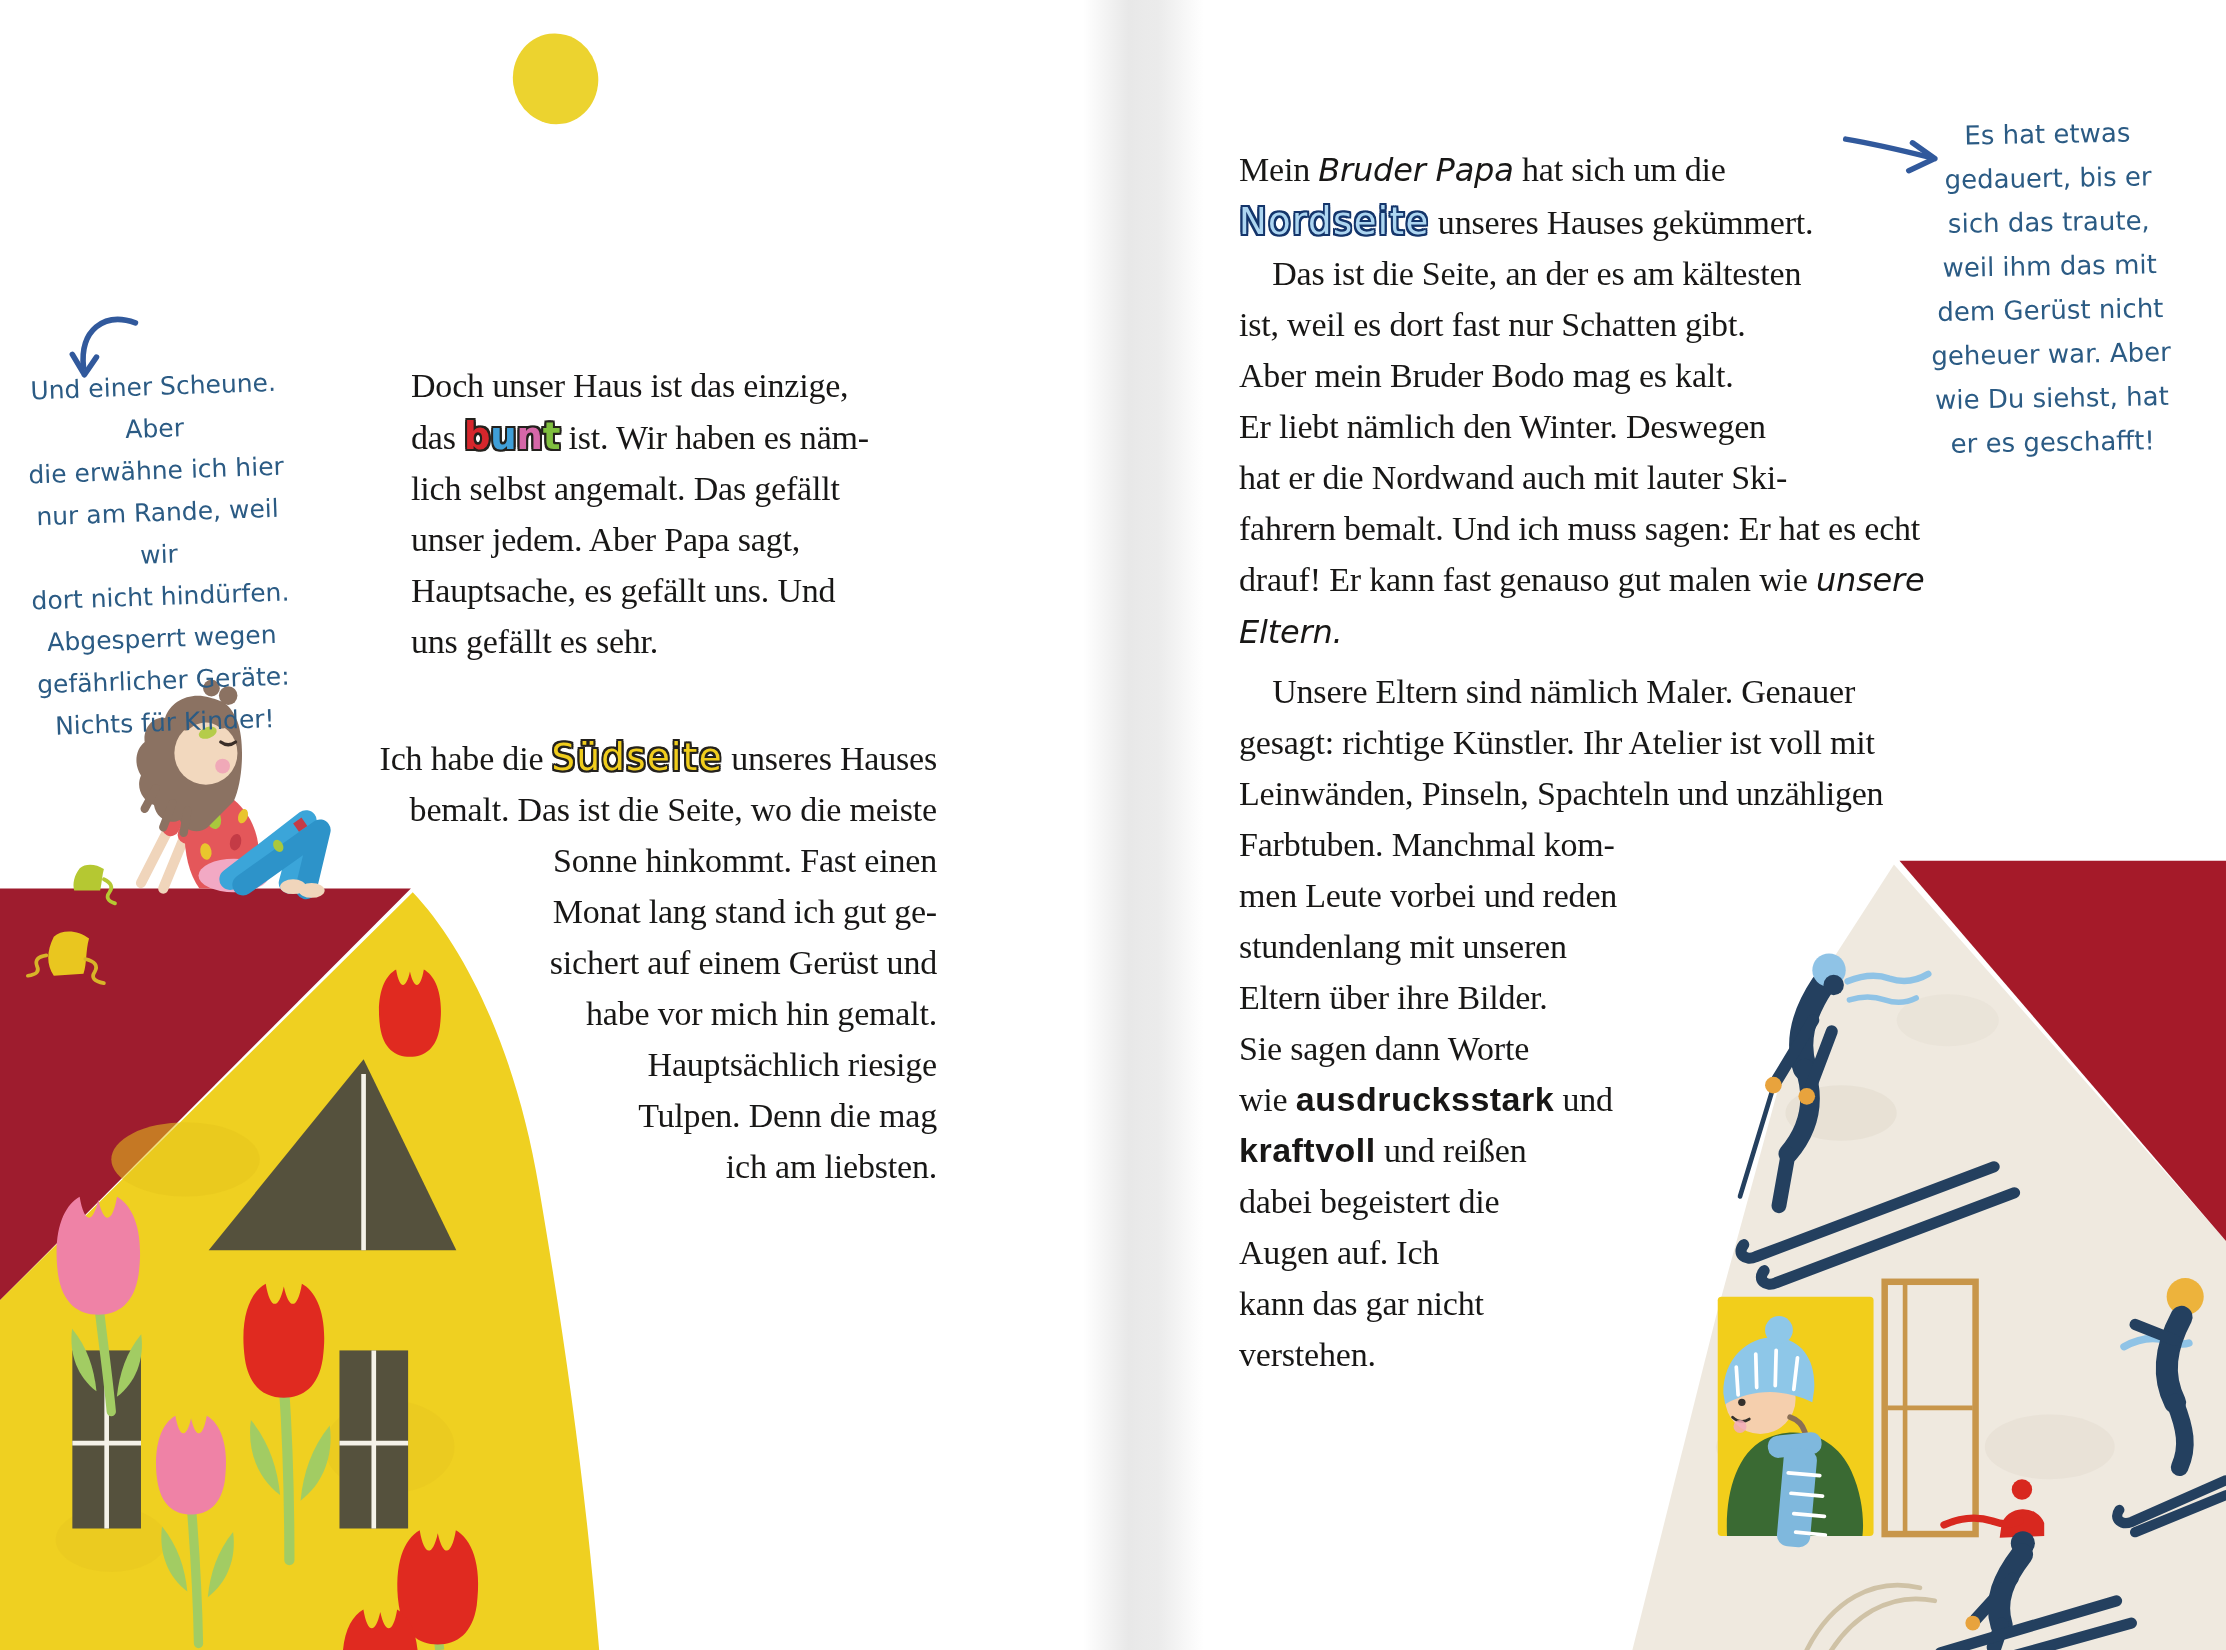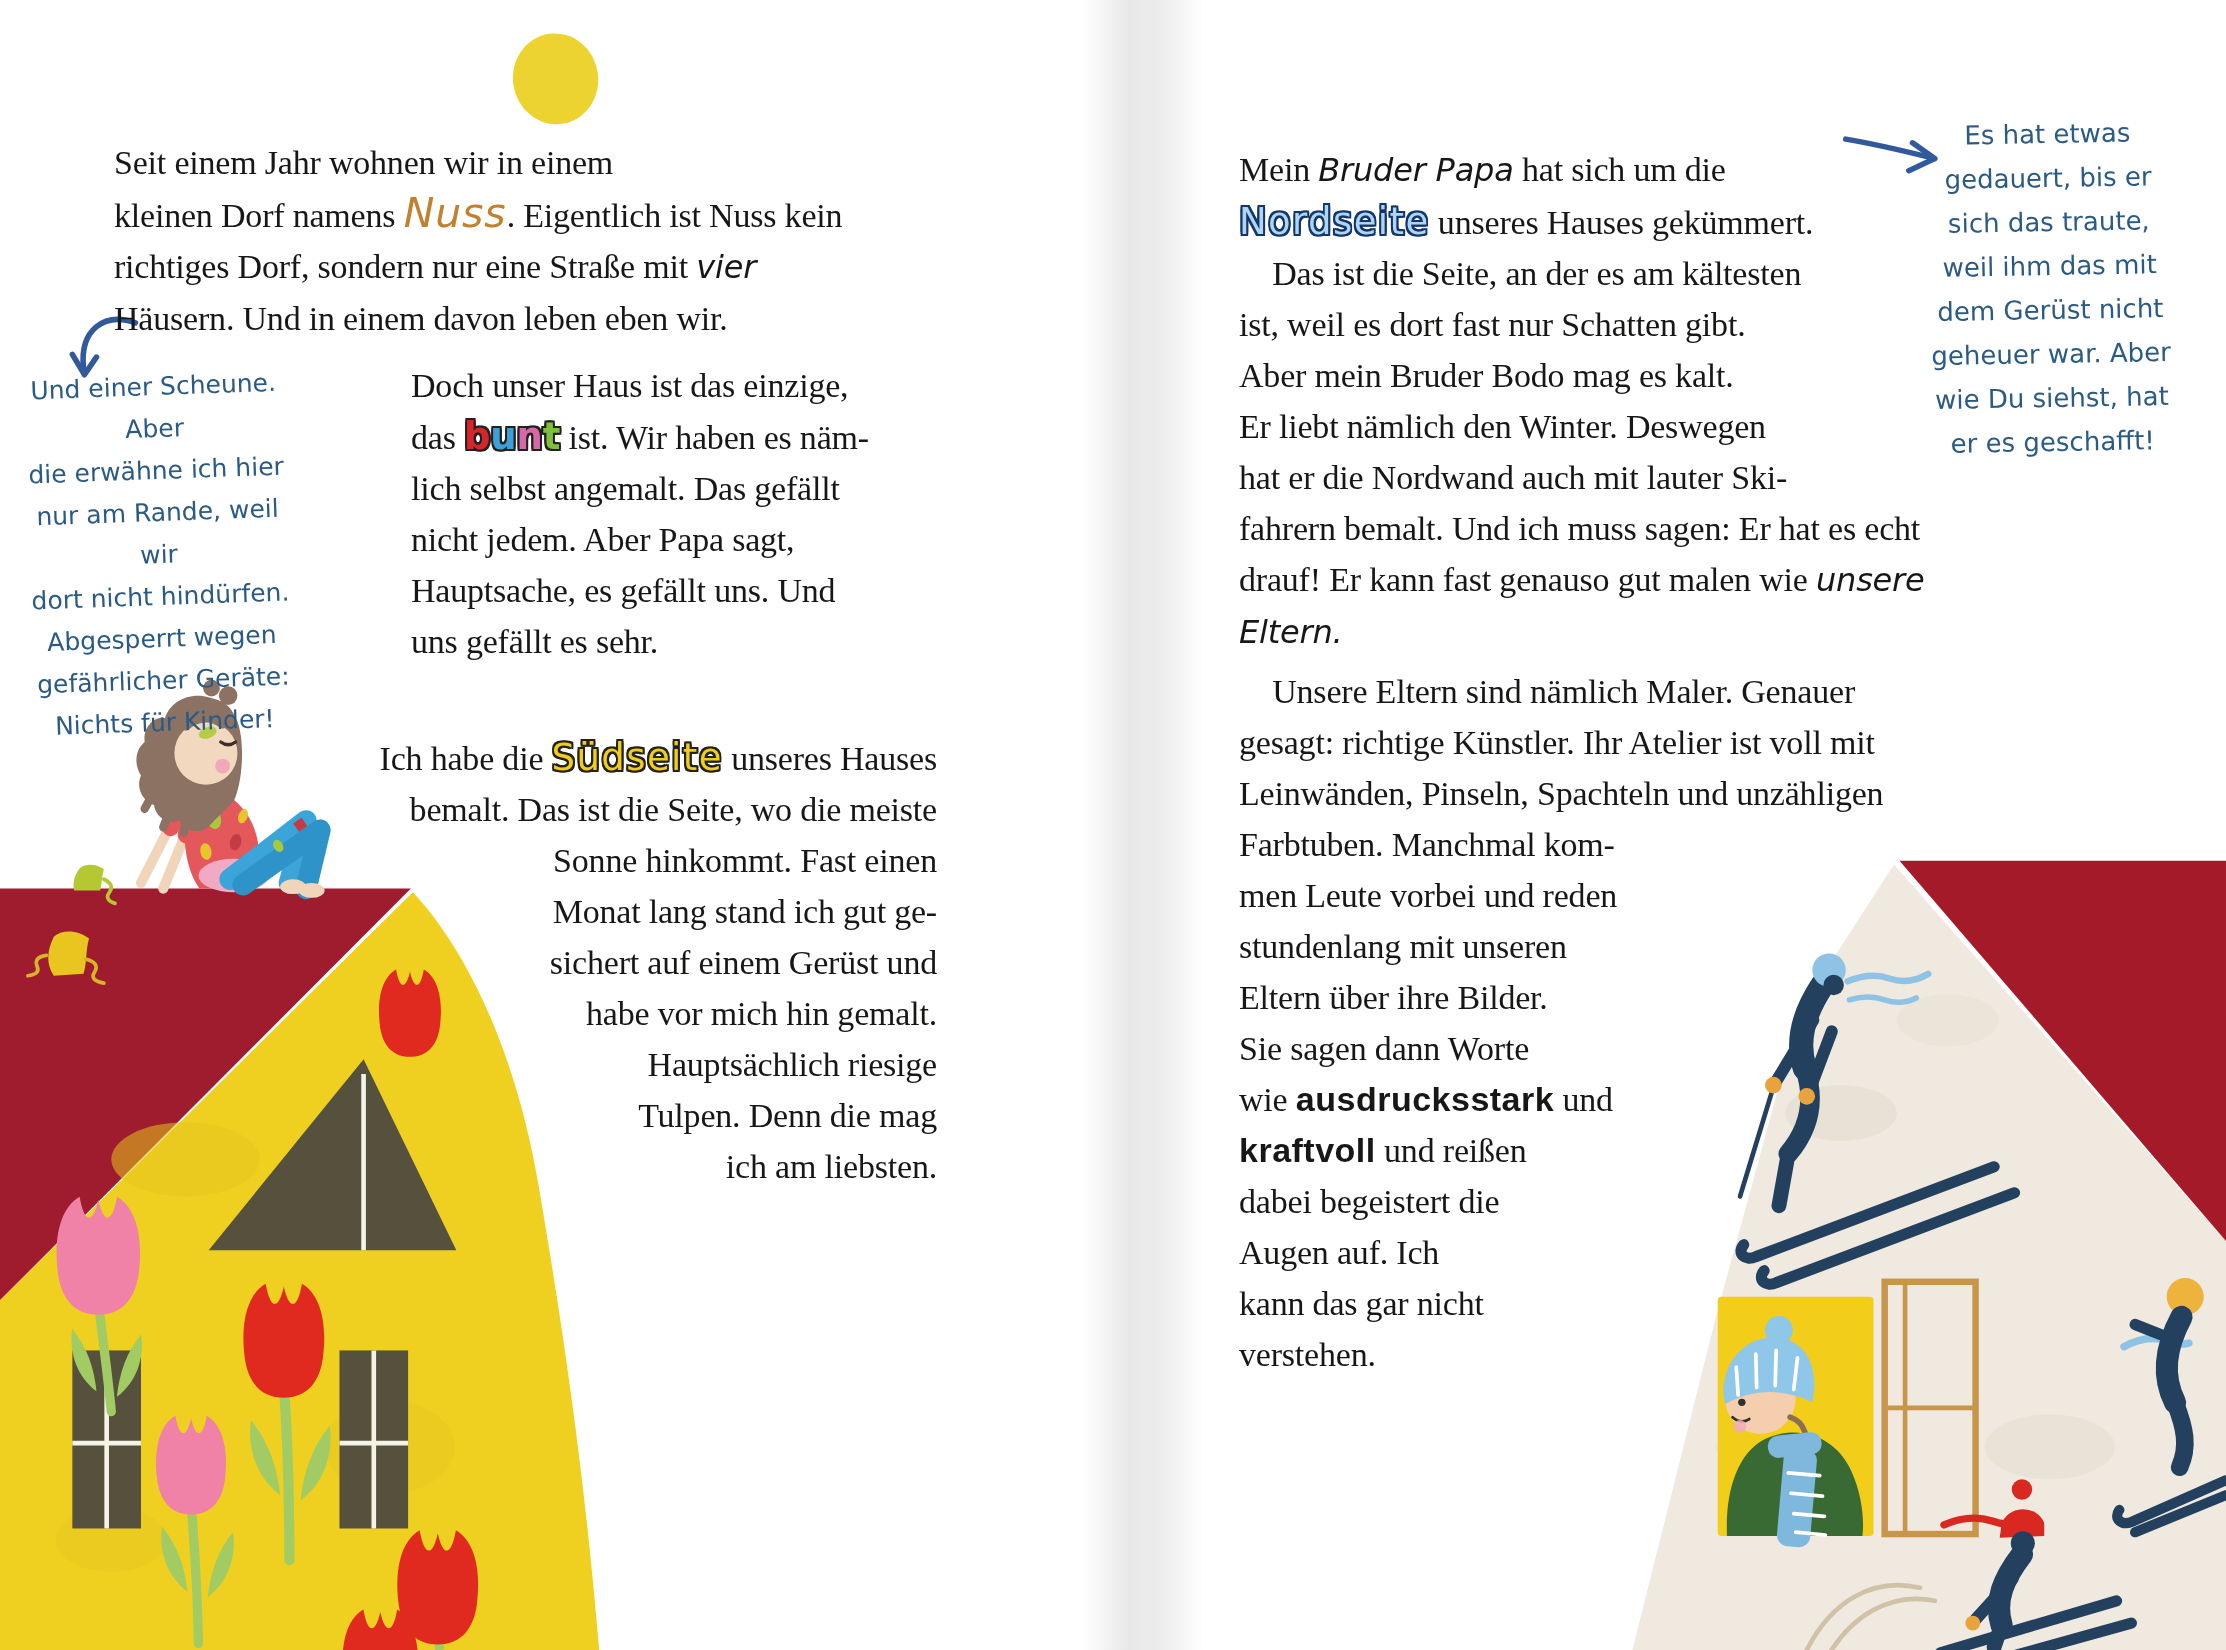--- a/index.html
+++ b/index.html
@@ -262,37 +262,33 @@
       <path d="M2092,1782 L2282,1726" stroke="#24405f" stroke-width="12" stroke-linecap="round"></path>
       <path d="M2118,1800 L2298,1750" stroke="#24405f" stroke-width="12" stroke-linecap="round"></path>
     </g>
 
     <g fill="none" stroke="#cfc2a6" stroke-width="5" stroke-linecap="round">
       <path d="M1948,1779 C1975,1726 2020,1700 2070,1712"></path>
       <path d="M1968,1790 C1995,1742 2038,1716 2086,1726"></path>
     </g>
   </svg>
 
-  <div class="body-text" id="lp1"><span>Seit einem Jahr wohnen wir in einem
-kleinen Dorf namens </span><span class="nuss">Nuss</span><span>. Eigentlich ist Nuss kein
-richtiges Dorf, sondern nur eine Straße mit </span><span class="itw">vier</span><span>
-Häusern. Und in einem davon leben eben wir.</span></div>
 
   <div class="hand" id="lann">Und einer Scheune. Aber
 die erwähne ich hier
 nur am Rande, weil wir
 dort nicht hindürfen.
 Abgesperrt wegen
 gefährlicher Geräte:
 Nichts für Kinder!</div>
 
   <div class="body-text" id="lp2"><span>Doch unser Haus ist das einzige,
 das </span><span class="bunt-l bunt-b">b</span><span class="bunt-l bunt-u">u</span><span class="bunt-l bunt-n">n</span><span class="bunt-l bunt-t">t</span><span> ist. Wir haben es näm-
 lich selbst angemalt. Das gefällt
-nicht jedem. Aber Papa sagt,
+unser jedem. Aber Papa sagt,
 Hauptsache, es gefällt uns. Und
 uns gefällt es sehr.</span></div>
 
   <div class="body-text" id="lp3"><span>Ich habe die </span><span class="bubble suedseite">Südseite</span><span> unseres Hauses
 bemalt. Das ist die Seite, wo die meiste
 Sonne hinkommt. Fast einen
 Monat lang stand ich gut ge-
 sichert auf einem Gerüst und
 habe vor mich hin gemalt.
 Hauptsächlich riesige

